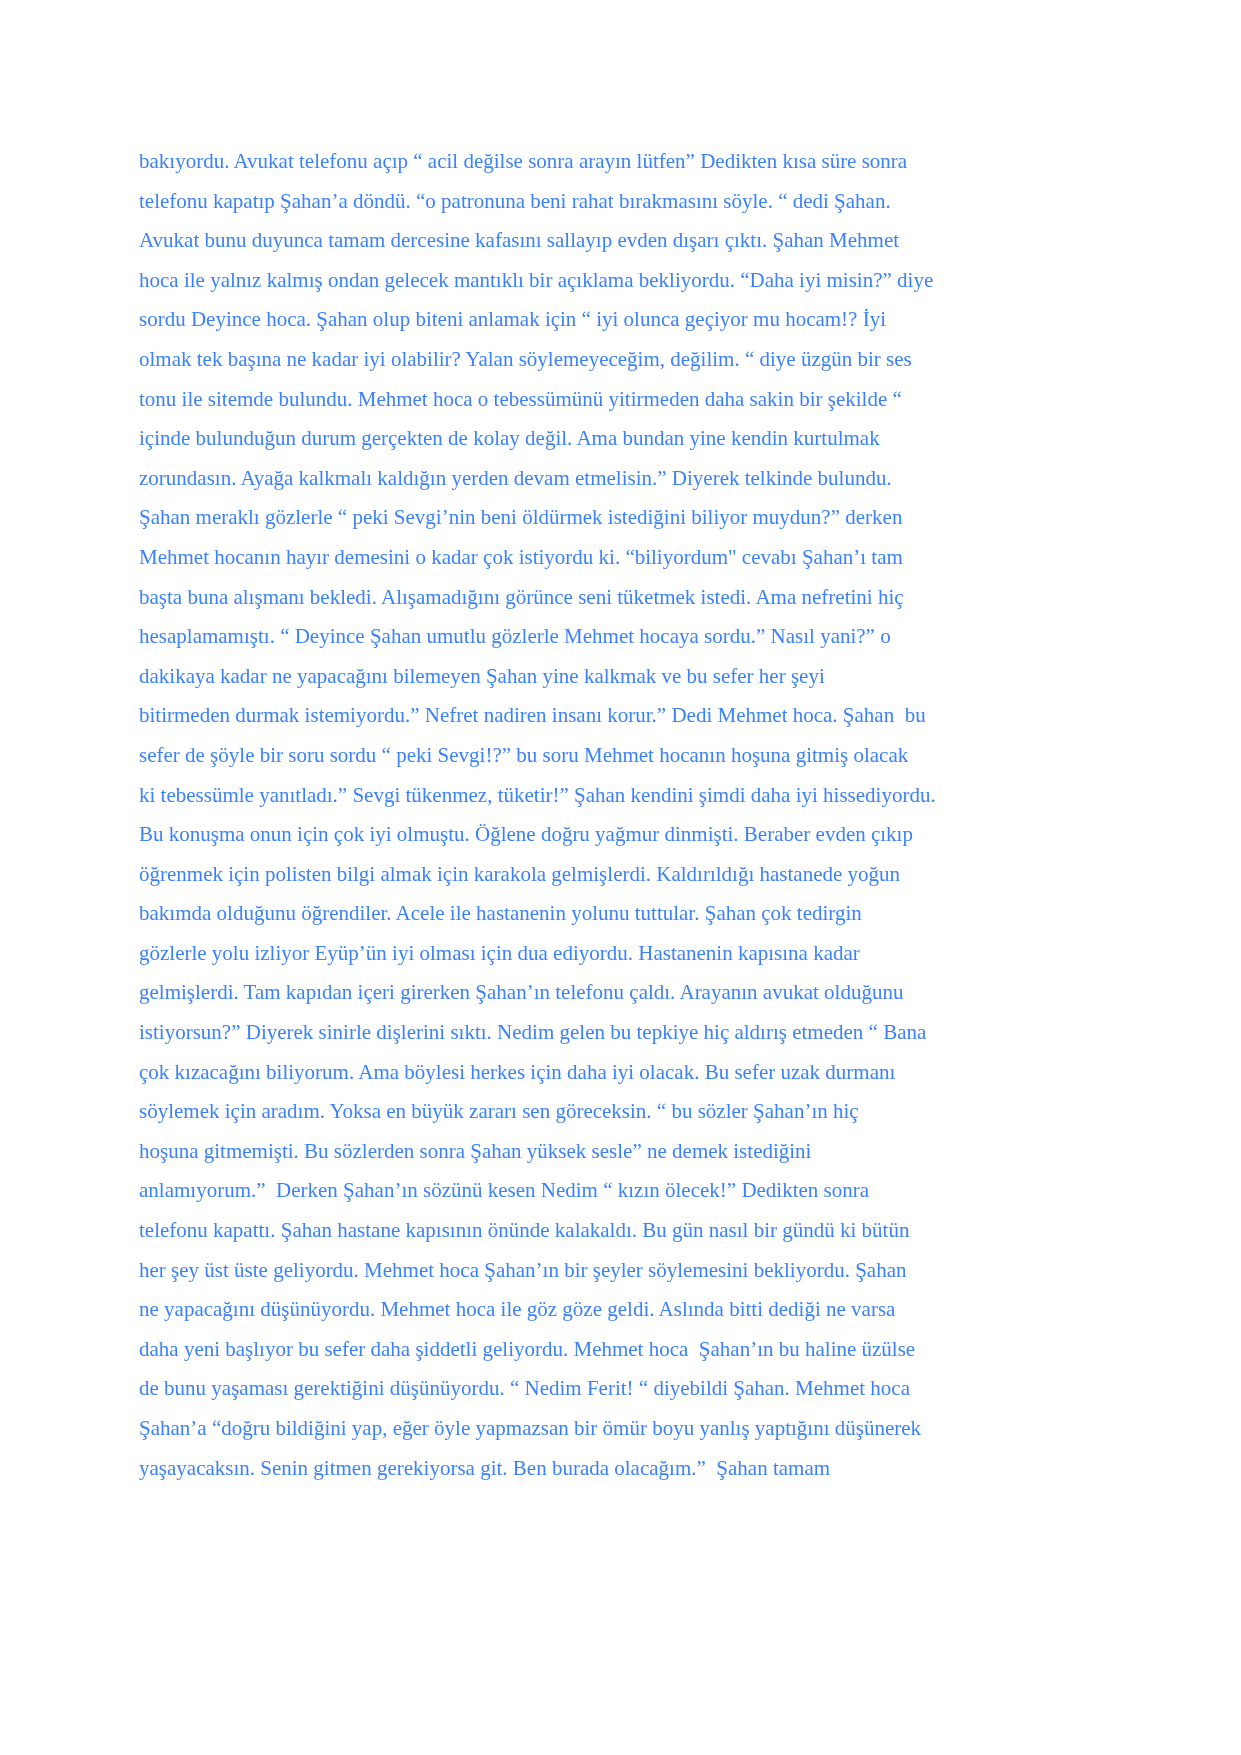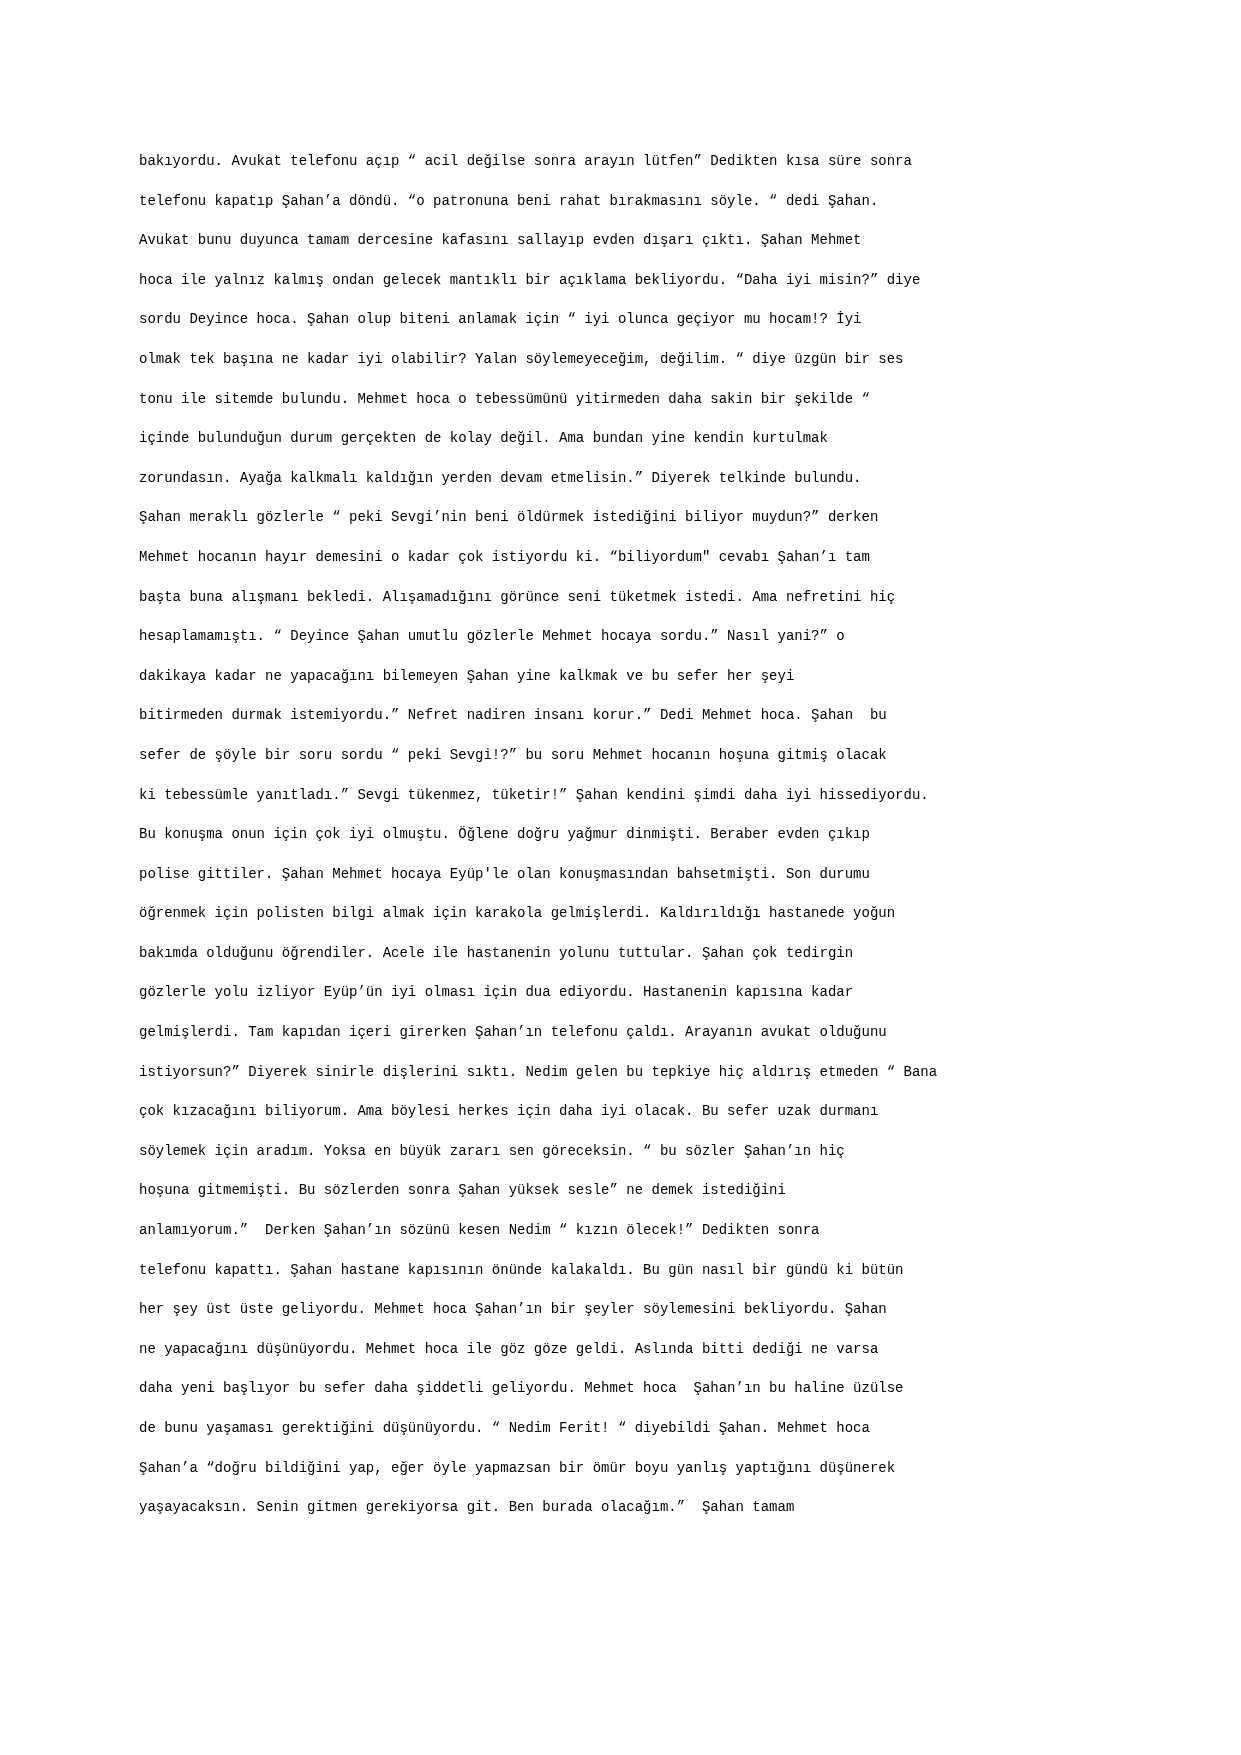--- a/index.html
+++ b/index.html
@@ -13,24 +13,24 @@
     height: 1755px;
     background: #ffffff;
     box-sizing: border-box;
     padding: 142px 20px 0 139px;
     overflow: hidden;
   }
   .text-block {
     width: 980px;
   }
   .line {
-    font-family: Liberation Mono, monospace;
-    font-size: 14px;
+    font-family: Liberation Serif, serif;
+    font-size: 21px;
     line-height: 39.6px;
-    color: #000000;
+    color: #3b82f6;
     white-space: pre;
     letter-spacing: 0;
   }
 </style>
 </head>
 <body>
 
 <div class="page">
   <div class="text-block">
       <div class="line">bakıyordu. Avukat telefonu açıp “ acil değilse sonra arayın lütfen” Dedikten kısa süre sonra</div>
@@ -44,21 +44,20 @@
       <div class="line">zorundasın. Ayağa kalkmalı kaldığın yerden devam etmelisin.” Diyerek telkinde bulundu.</div>
       <div class="line">Şahan meraklı gözlerle “ peki Sevgi’nin beni öldürmek istediğini biliyor muydun?” derken</div>
       <div class="line">Mehmet hocanın hayır demesini o kadar çok istiyordu ki. “biliyordum" cevabı Şahan’ı tam</div>
       <div class="line">başta buna alışmanı bekledi. Alışamadığını görünce seni tüketmek istedi. Ama nefretini hiç</div>
       <div class="line">hesaplamamıştı. “ Deyince Şahan umutlu gözlerle Mehmet hocaya sordu.” Nasıl yani?” o</div>
       <div class="line">dakikaya kadar ne yapacağını bilemeyen Şahan yine kalkmak ve bu sefer her şeyi</div>
       <div class="line">bitirmeden durmak istemiyordu.” Nefret nadiren insanı korur.” Dedi Mehmet hoca. Şahan  bu</div>
       <div class="line">sefer de şöyle bir soru sordu “ peki Sevgi!?” bu soru Mehmet hocanın hoşuna gitmiş olacak</div>
       <div class="line">ki tebessümle yanıtladı.” Sevgi tükenmez, tüketir!” Şahan kendini şimdi daha iyi hissediyordu.</div>
       <div class="line">Bu konuşma onun için çok iyi olmuştu. Öğlene doğru yağmur dinmişti. Beraber evden çıkıp</div>
-      <div class="line">polise gittiler. Şahan Mehmet hocaya Eyüp'le olan konuşmasından bahsetmişti. Son durumu</div>
       <div class="line">öğrenmek için polisten bilgi almak için karakola gelmişlerdi. Kaldırıldığı hastanede yoğun</div>
       <div class="line">bakımda olduğunu öğrendiler. Acele ile hastanenin yolunu tuttular. Şahan çok tedirgin</div>
       <div class="line">gözlerle yolu izliyor Eyüp’ün iyi olması için dua ediyordu. Hastanenin kapısına kadar</div>
       <div class="line">gelmişlerdi. Tam kapıdan içeri girerken Şahan’ın telefonu çaldı. Arayanın avukat olduğunu</div>
       <div class="line">istiyorsun?” Diyerek sinirle dişlerini sıktı. Nedim gelen bu tepkiye hiç aldırış etmeden “ Bana</div>
       <div class="line">çok kızacağını biliyorum. Ama böylesi herkes için daha iyi olacak. Bu sefer uzak durmanı</div>
       <div class="line">söylemek için aradım. Yoksa en büyük zararı sen göreceksin. “ bu sözler Şahan’ın hiç</div>
       <div class="line">hoşuna gitmemişti. Bu sözlerden sonra Şahan yüksek sesle” ne demek istediğini</div>
       <div class="line">anlamıyorum.”  Derken Şahan’ın sözünü kesen Nedim “ kızın ölecek!” Dedikten sonra</div>
       <div class="line">telefonu kapattı. Şahan hastane kapısının önünde kalakaldı. Bu gün nasıl bir gündü ki bütün</div>

